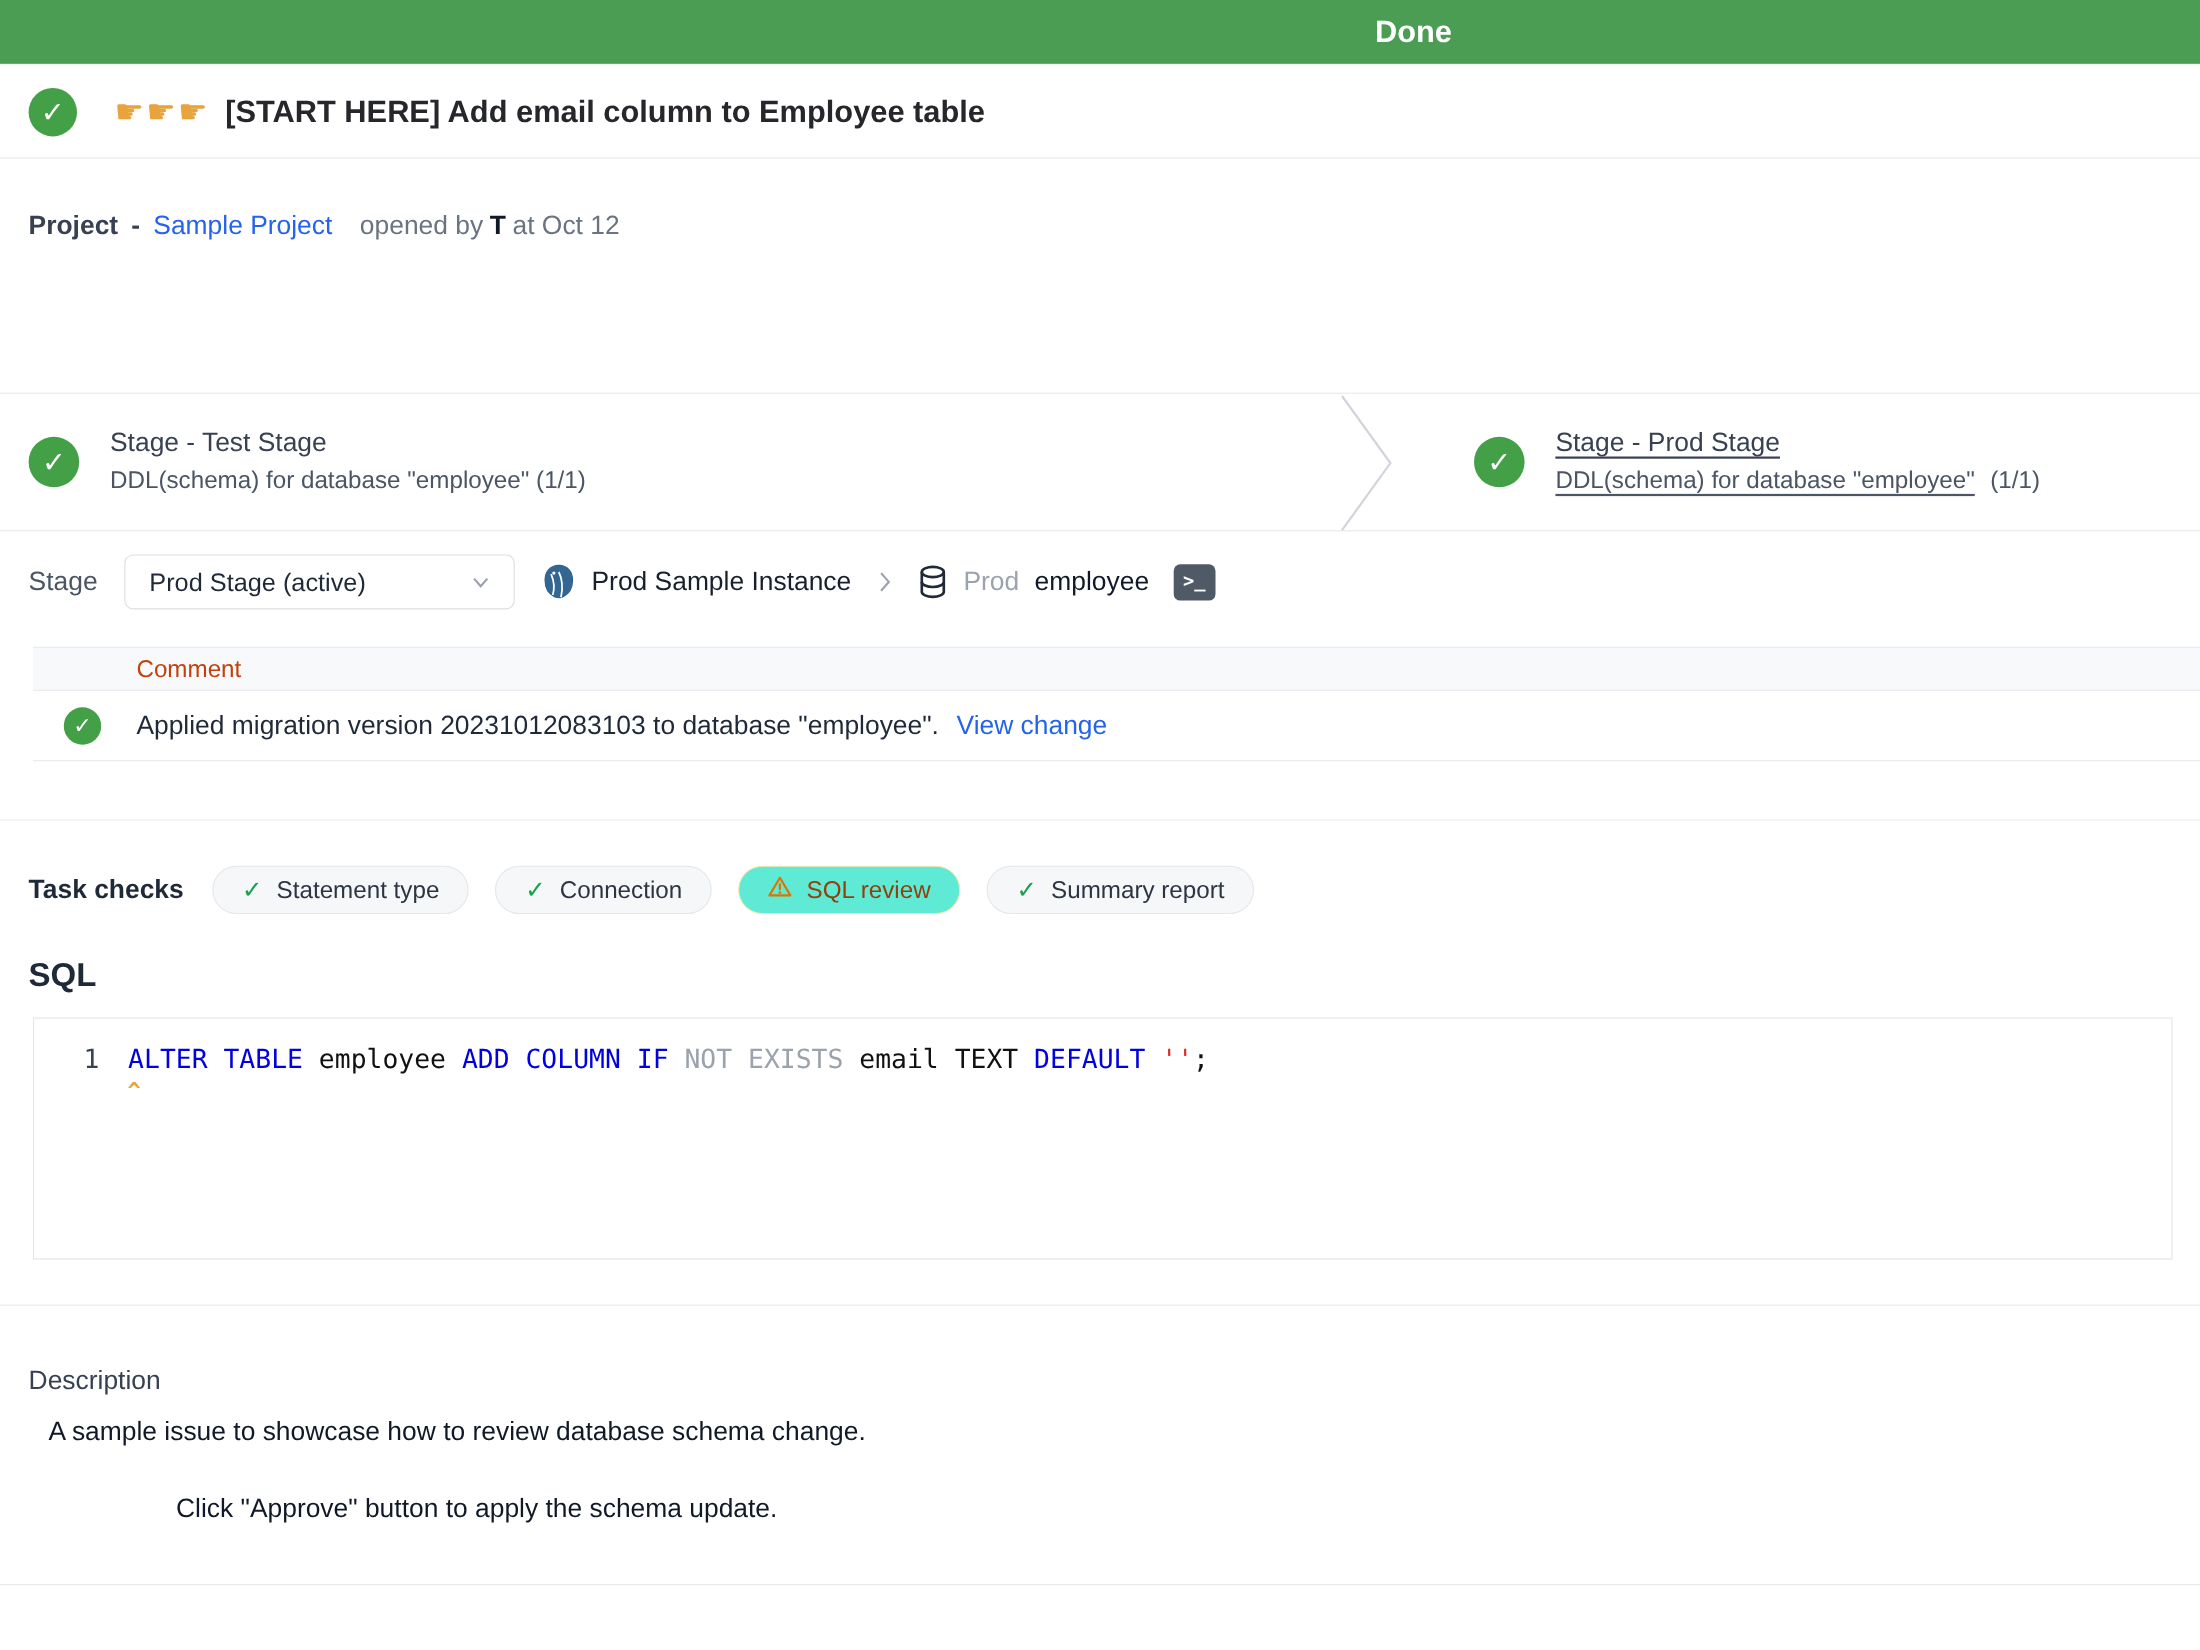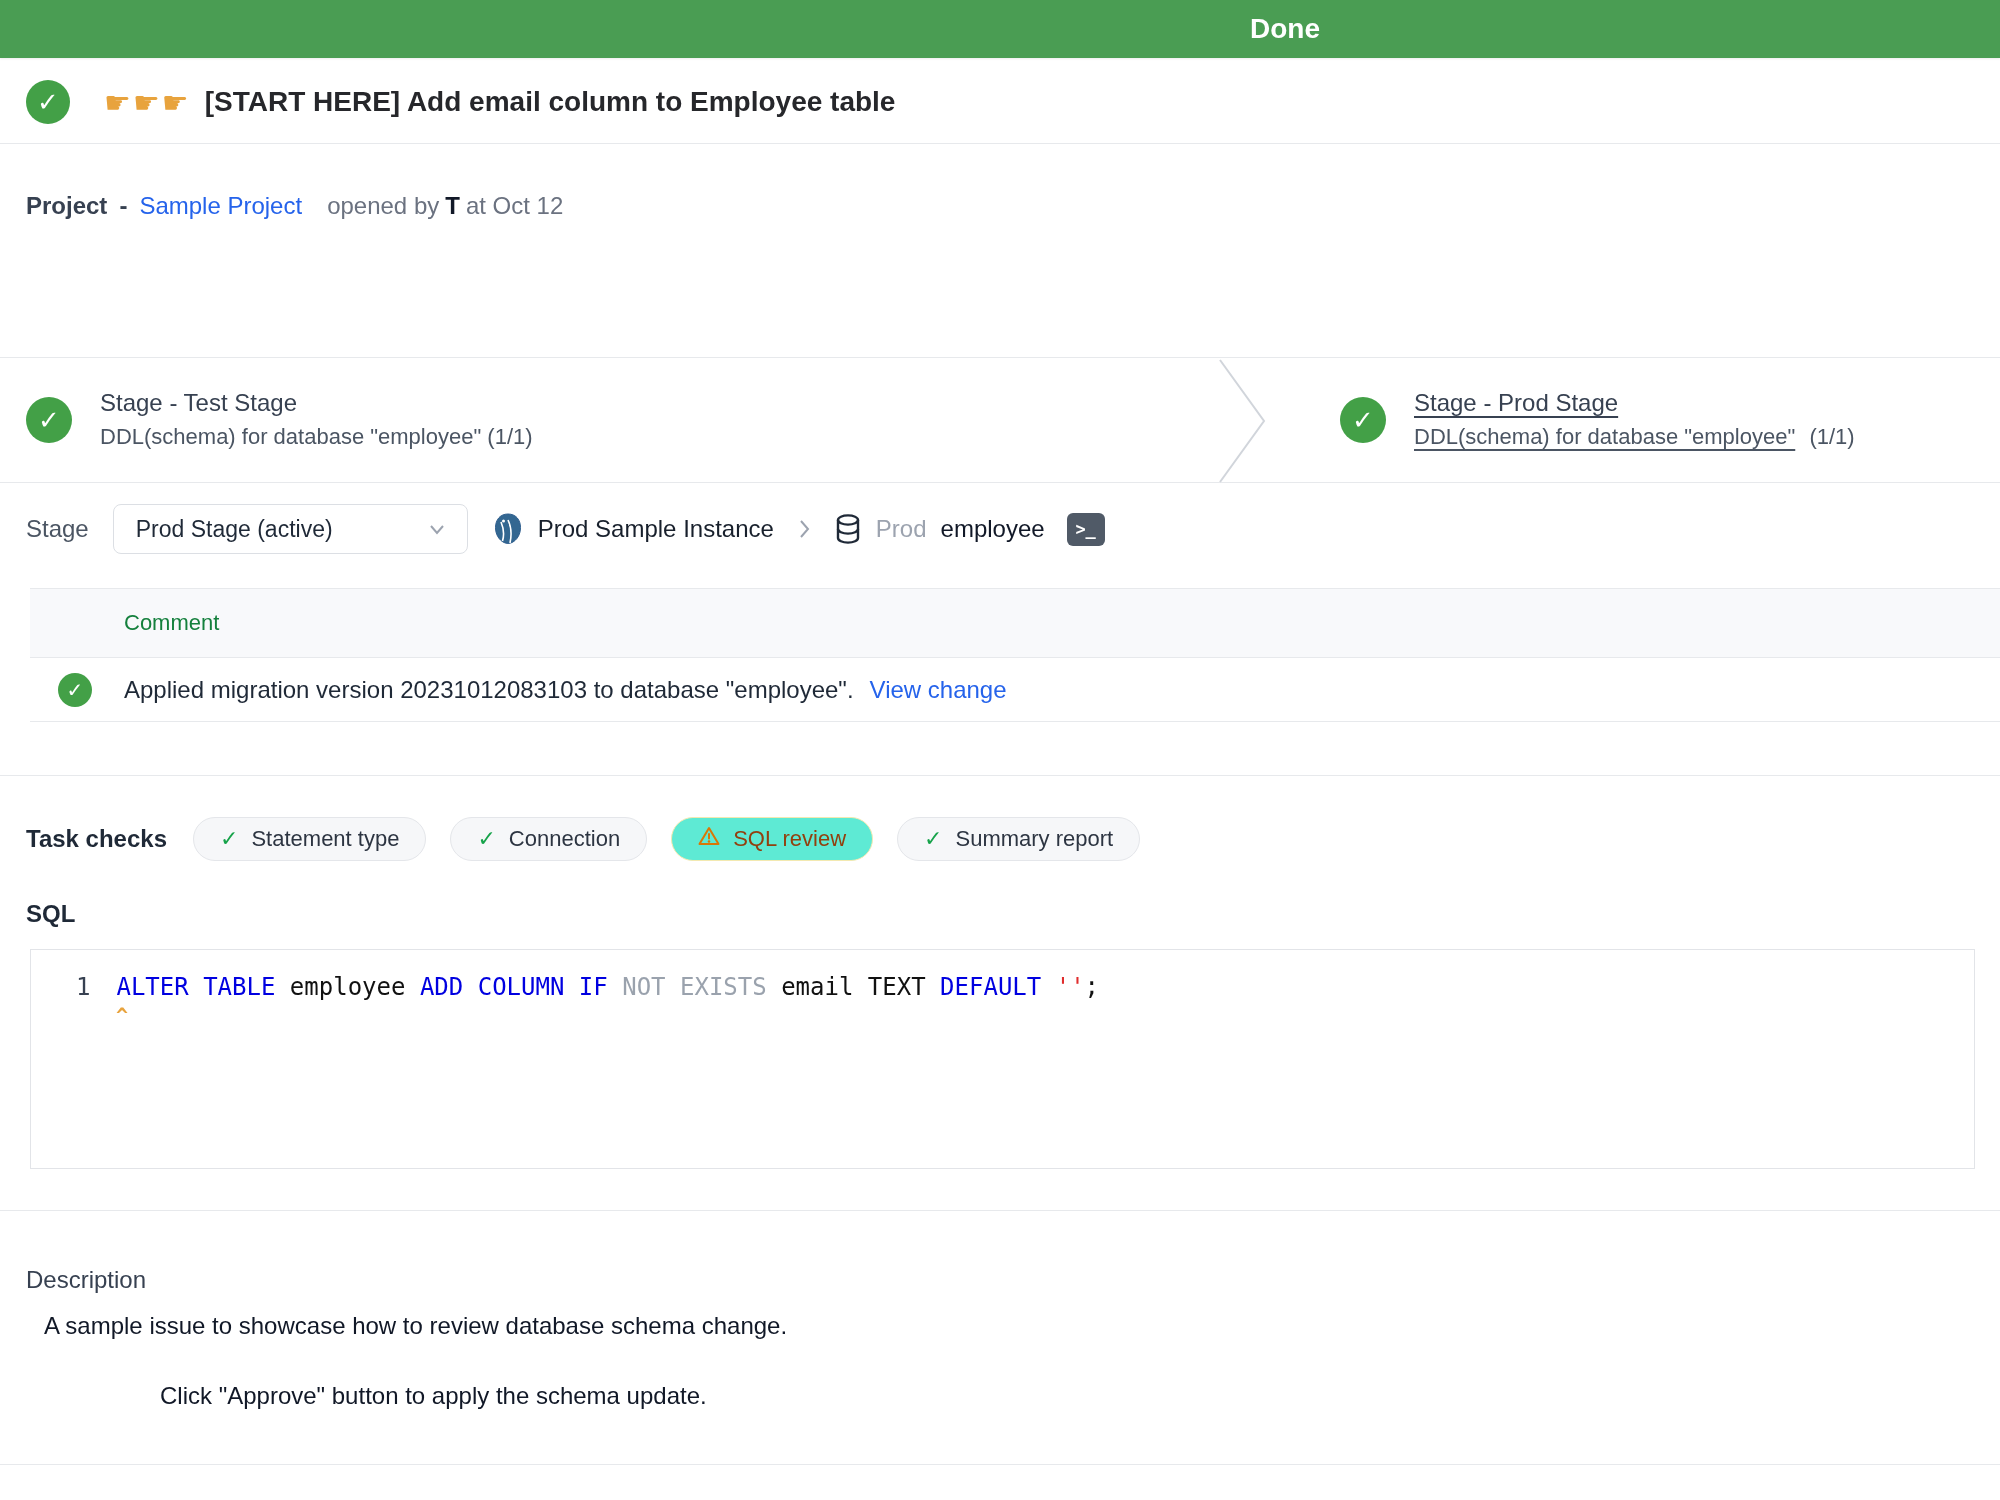--- a/index.html
+++ b/index.html
@@ -145,29 +145,29 @@
     font-size: 17px;
     font-weight: 700;
     display: flex;
     align-items: center;
     justify-content: center;
     margin-left: 8px;
     cursor: pointer;
   }
   .comment-table { margin: 34px 0 0 30px; }
   .comment-header {
-    height: 70px;
+    height: 40px;
     background: #f8f9fb;
     border-top: 1px solid #e7e9ec;
     border-bottom: 1px solid #e7e9ec;
     display: flex;
     align-items: center;
     padding-left: 94px;
     font-size: 22px;
-    color: #15803d;
+    color: #c2410c;
   }
   .comment-row {
     height: 64px;
     border-bottom: 1px solid #e7e9ec;
     display: flex;
     align-items: center;
     padding-left: 28px;
   }
   .comment-text { margin-left: 32px; font-size: 24px; color: #1f2937; }
   .comment-link { margin-left: 16px; font-size: 24px; }
@@ -191,21 +191,21 @@
     font-size: 22px;
     color: #2d3542;
     cursor: pointer;
   }
   .badge.warn {
     background: #5eead4;
     border-color: #f3e9b1;
     color: #92400e;
   }
   .badge .badge-check { color: #16a34a; font-size: 22px; font-weight: 700; }
-  .sql-heading { margin: 39px 0 0 26px; font-size: 24px; font-weight: 600; color: #1f2937; }
+  .sql-heading { margin: 39px 0 0 26px; font-size: 30px; font-weight: 600; color: #1f2937; }
   .sql-block {
     margin: 21px 25px 0 30px;
     height: 220px;
     border: 1px solid #e2e4e8;
     background: #ffffff;
     font-family: "DejaVu Sans Mono", "Liberation Mono", monospace;
     font-size: 24px;
     padding-top: 22px;
   }
   .code-line { display: flex; line-height: 30px; white-space: pre; }

